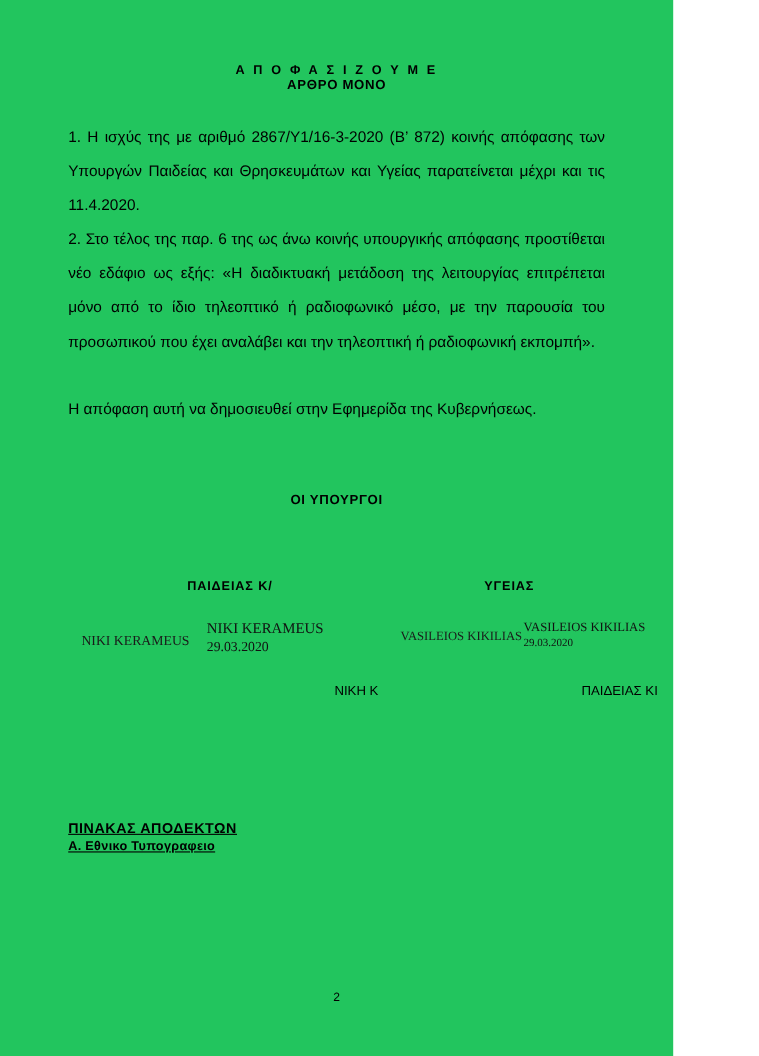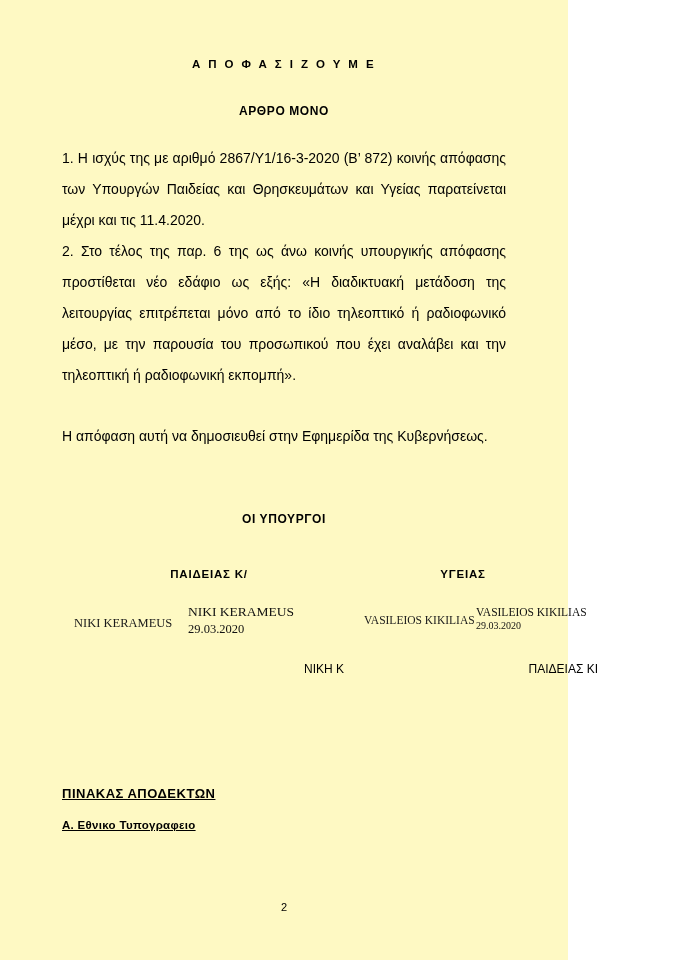--- a/index.html
+++ b/index.html
@@ -9,44 +9,43 @@
   body {
     width: 690px;
     height: 960px;
     background: #ffffff;
     font-family: "Liberation Sans", sans-serif;
     color: #000000;
     overflow: hidden;
   }
   .page {
     position: relative;
-    width: 568px;
+    width: 612px;
     height: 960px;
-    background: #fef9c3;
+    background: #22c55e;
   }
   .content {
     position: absolute;
     left: 62px;
     right: 62px;
     top: 0;
   }
 
   .heading-spaced {
     text-align: center;
     font-size: 11.5px;
     font-weight: bold;
     letter-spacing: 2.4px;
     margin-top: 58px;
   }
   .subheading {
     text-align: center;
     font-size: 12px;
     font-weight: bold;
     letter-spacing: 0.6px;
-    margin-top: 34px;
   }
   .para {
     font-size: 14px;
     line-height: 31px;
     text-align: justify;
     margin-top: 25px;
   }
   .para.p2 {
     margin-top: 0;
   }
@@ -57,21 +56,21 @@
   .ministers-title {
     text-align: center;
     font-size: 12px;
     font-weight: bold;
     letter-spacing: 0.6px;
     margin-top: 60px;
   }
 
   .signature-block {
     position: relative;
-    margin-top: 42px;
+    margin-top: 66px;
     height: 110px;
   }
   .sig-col {
     position: absolute;
     top: 0;
     width: 270px;
   }
   .sig-col.left  { left: 12px; }
   .sig-col.right { left: 266px; }
 
@@ -132,21 +131,21 @@
     font-size: 13px;
     font-weight: bold;
     text-decoration: underline;
     letter-spacing: 0.5px;
   }
   .recipients-item {
     font-size: 11.5px;
     font-weight: bold;
     text-decoration: underline;
     letter-spacing: 0.3px;
-    margin-top: 18px;
+    margin-top: 4px;
   }
 
   .page-number {
     position: absolute;
     left: 0;
     right: 0;
     top: 901px;
     text-align: center;
     font-size: 11px;
   }

